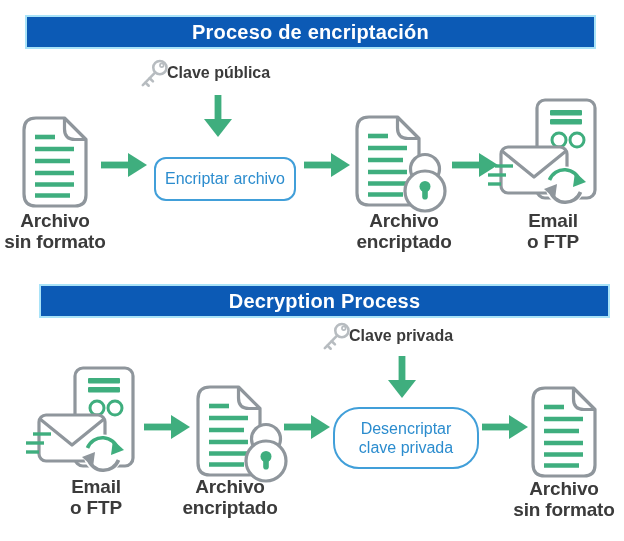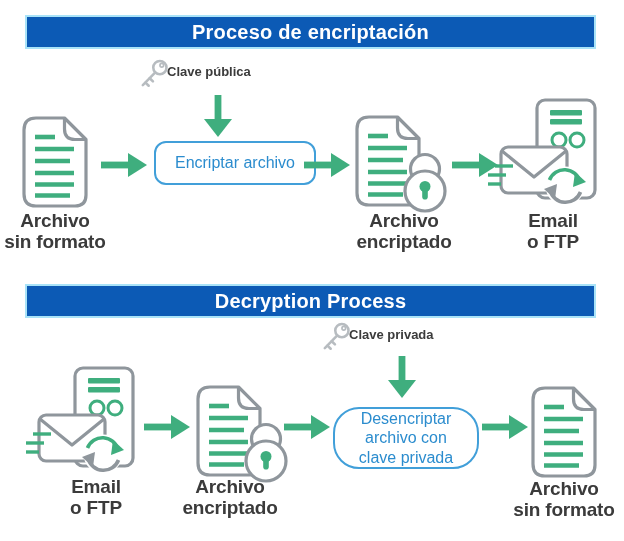--- a/index.html
+++ b/index.html
@@ -5,21 +5,21 @@
   html,body{margin:0;padding:0;background:#ffffff;}
   .canvas{position:relative;width:624px;height:541px;background:#ffffff;overflow:hidden;
           font-family:"Liberation Sans",sans-serif;}
   .abs{position:absolute;}
   .hdr{background:#0c5ab5;border:2px solid #a9e3f8;box-sizing:border-box;
        display:flex;align-items:center;justify-content:center;}
   .hdr span{color:#ffffff;font-weight:bold;font-size:20px;letter-spacing:0.2px;}
   .node-label{font-weight:bold;font-size:19px;color:#3b3b3b;text-align:center;
               line-height:21px;letter-spacing:-0.2px;}
   .keyrow{display:flex;align-items:flex-start;}
-  .keyrow .ktxt{font-weight:bold;font-size:13px;color:#3b3b3b;margin-left:-3px;margin-top:6px;}
+  .keyrow .ktxt{font-weight:bold;font-size:16px;color:#3b3b3b;margin-left:-3px;margin-top:6px;}
   .bluebox{border:2px solid #419fd9;border-radius:12px;box-sizing:border-box;
            display:flex;flex-direction:column;align-items:center;justify-content:center;
            color:#2b8cce;font-size:16px;line-height:19.5px;text-align:center;background:#fff;}
 </style>
 </head>
 <body>
 
 <div class="canvas">
 
   <svg width="0" height="0" style="position:absolute" aria-hidden="true">
@@ -111,21 +111,21 @@
     </svg>
   <div class="abs node-label" style="left:-10px;top:210px;width:130px">
     <div>Archivo</div>
     <div>sin formato</div>
   </div>
 
   <svg class="abs" style="left:101px;top:151px" width="46" height="28">
       <use href="#sym-arrow-right"></use>
     </svg>
 
-  <div class="abs bluebox" style="left:154px;top:141px;width:162px;height:44px">
+  <div class="abs bluebox" style="left:154px;top:157px;width:142px;height:44px">
     <div>Encriptar archivo</div>
   </div>
 
   <svg class="abs" style="left:304px;top:151px" width="46" height="28">
       <use href="#sym-arrow-right"></use>
     </svg>
 
   <svg class="abs" style="left:355px;top:115px" width="94" height="98">
       <use href="#sym-doclock"></use>
     </svg>
@@ -139,21 +139,21 @@
     </svg>
 
   <svg class="abs" style="left:487px;top:98px" width="112" height="110">
       <use href="#sym-email"></use>
     </svg>
   <div class="abs node-label" style="left:483px;top:210px;width:140px">
     <div>Email</div>
     <div>o FTP</div>
   </div>
 
-  <div class="abs hdr" style="left:25px;top:284px;width:571px;height:34px">
+  <div class="abs hdr" style="left:39px;top:284px;width:571px;height:34px">
     <span>Decryption Process</span>
   </div>
 
   <div class="abs keyrow" style="left:320px;top:321px">
     <svg width="32" height="32">
         <use href="#sym-key"></use>
       </svg>
     <span class="ktxt">Clave privada</span>
   </div>
 
@@ -180,21 +180,20 @@
     <div>Archivo</div>
     <div>encriptado</div>
   </div>
 
   <svg class="abs" style="left:284px;top:413px" width="46" height="28">
       <use href="#sym-arrow-right"></use>
     </svg>
 
   <div class="abs bluebox" style="left:333px;top:407px;width:146px;height:62px;border-radius:26px">
     <div>Desencriptar</div>
-    <div>archivo con</div>
     <div>clave privada</div>
   </div>
 
   <svg class="abs" style="left:482px;top:413px" width="46" height="28">
       <use href="#sym-arrow-right"></use>
     </svg>
 
   <svg class="abs" style="left:531px;top:386px" width="66" height="92">
       <use href="#sym-doc"></use>
     </svg>

